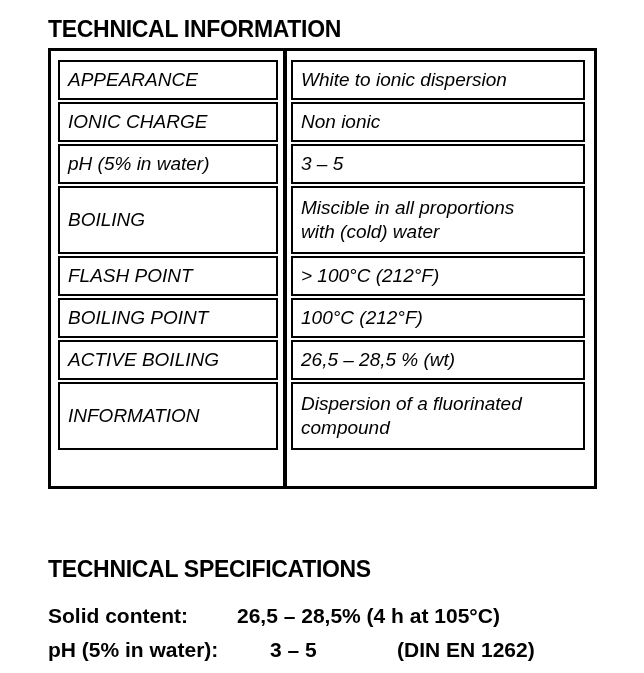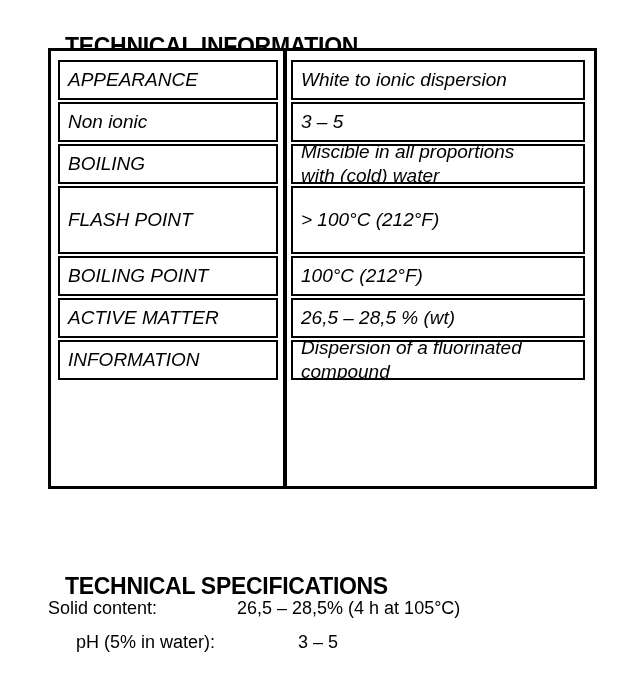--- a/index.html
+++ b/index.html
@@ -12,21 +12,21 @@
     width: 644px;
     height: 673px;
     background: #ffffff;
     font-family: "Liberation Sans", "DejaVu Sans", sans-serif;
     color: #000000;
     overflow: hidden;
   }
   .section-title {
     position: absolute;
     left: 48px;
-    margin: 17px;
+    margin: 0;
     font-size: 23px;
     font-weight: bold;
     letter-spacing: -0.3px;
     color: #000000;
     white-space: nowrap;
   }
   #title-info { top: 16px; }
   #title-specs { top: 556px; }
 
   .table-outer {
@@ -68,74 +68,78 @@
     white-space: pre-line;
     overflow: hidden;
   }
 
   .spec-line {
     position: absolute;
     height: 30px;
   }
   .spec-line span {
     position: absolute;
-    top: 10px;
-    font-size: 18px;
+    top: 16px;
+    font-size: 21px;
     white-space: nowrap;
+    font-weight: bold;
   }
   #spec-line-1 { top: 588px; left: 0; width: 644px; }
-  #spec-line-2 { top: 622px; left: 0; width: 580px; margin-left: 28px; }
+  #spec-line-2 { top: 622px; left: 0; width: 580px; }
   .spec-label { left: 48px; }
   .spec-value-1 { left: 237px; }
   .spec-value-2 { left: 270px; }
   .spec-note-2 { left: 397px; }
 </style>
 </head>
 <body>
 
 <div class="page">
 
   <h1 class="section-title" id="title-info">TECHNICAL INFORMATION</h1>
 
   <div class="table-outer">
     <div class="column-divider"></div>
     <div class="info-grid">
 
       <div class="cell">APPEARANCE</div>
       <div class="cell">White to ionic dispersion</div>
 
+      <div class="cell">IONIC CHARGE</div>
       <div class="cell">Non ionic</div>
 
+      <div class="cell">pH (5% in water)</div>
       <div class="cell">3 – 5</div>
 
       <div class="cell">BOILING</div>
       <div class="cell">Miscible in all proportions
 with (cold) water</div>
 
       <div class="cell">FLASH POINT</div>
       <div class="cell">&gt; 100°C (212°F)</div>
 
       <div class="cell">BOILING POINT</div>
       <div class="cell">100°C (212°F)</div>
 
-      <div class="cell">ACTIVE MATTER</div>
+      <div class="cell">ACTIVE BOILING</div>
       <div class="cell">26,5 – 28,5 % (wt)</div>
 
       <div class="cell">INFORMATION</div>
       <div class="cell">Dispersion of a fluorinated
 compound</div>
 
     </div>
   </div>
 
   <h2 class="section-title" id="title-specs">TECHNICAL SPECIFICATIONS</h2>
 
   <div class="spec-line" id="spec-line-1">
     <span class="spec-label">Solid content:</span>
     <span class="spec-value-1">26,5 – 28,5% (4 h at 105°C)</span>
   </div>
 
   <div class="spec-line" id="spec-line-2">
     <span class="spec-label">pH (5% in water):</span>
     <span class="spec-value-2">3 – 5</span>
+    <span class="spec-note-2">(DIN EN 1262)</span>
   </div>
 
 </div>
 
 </body></html>

